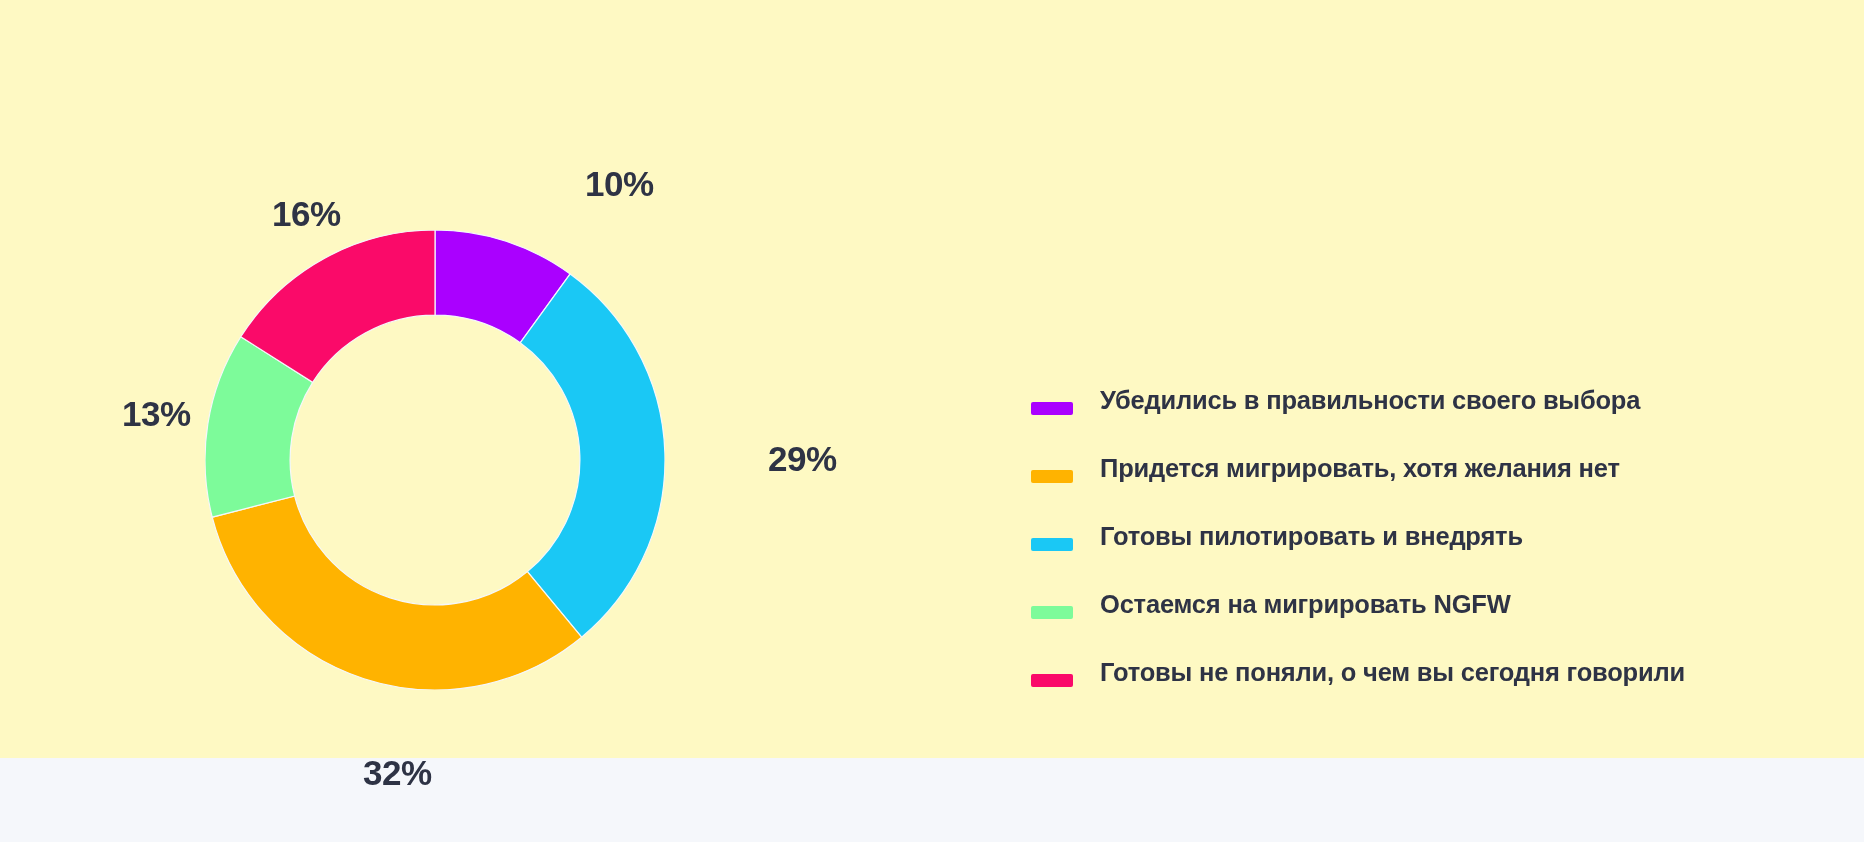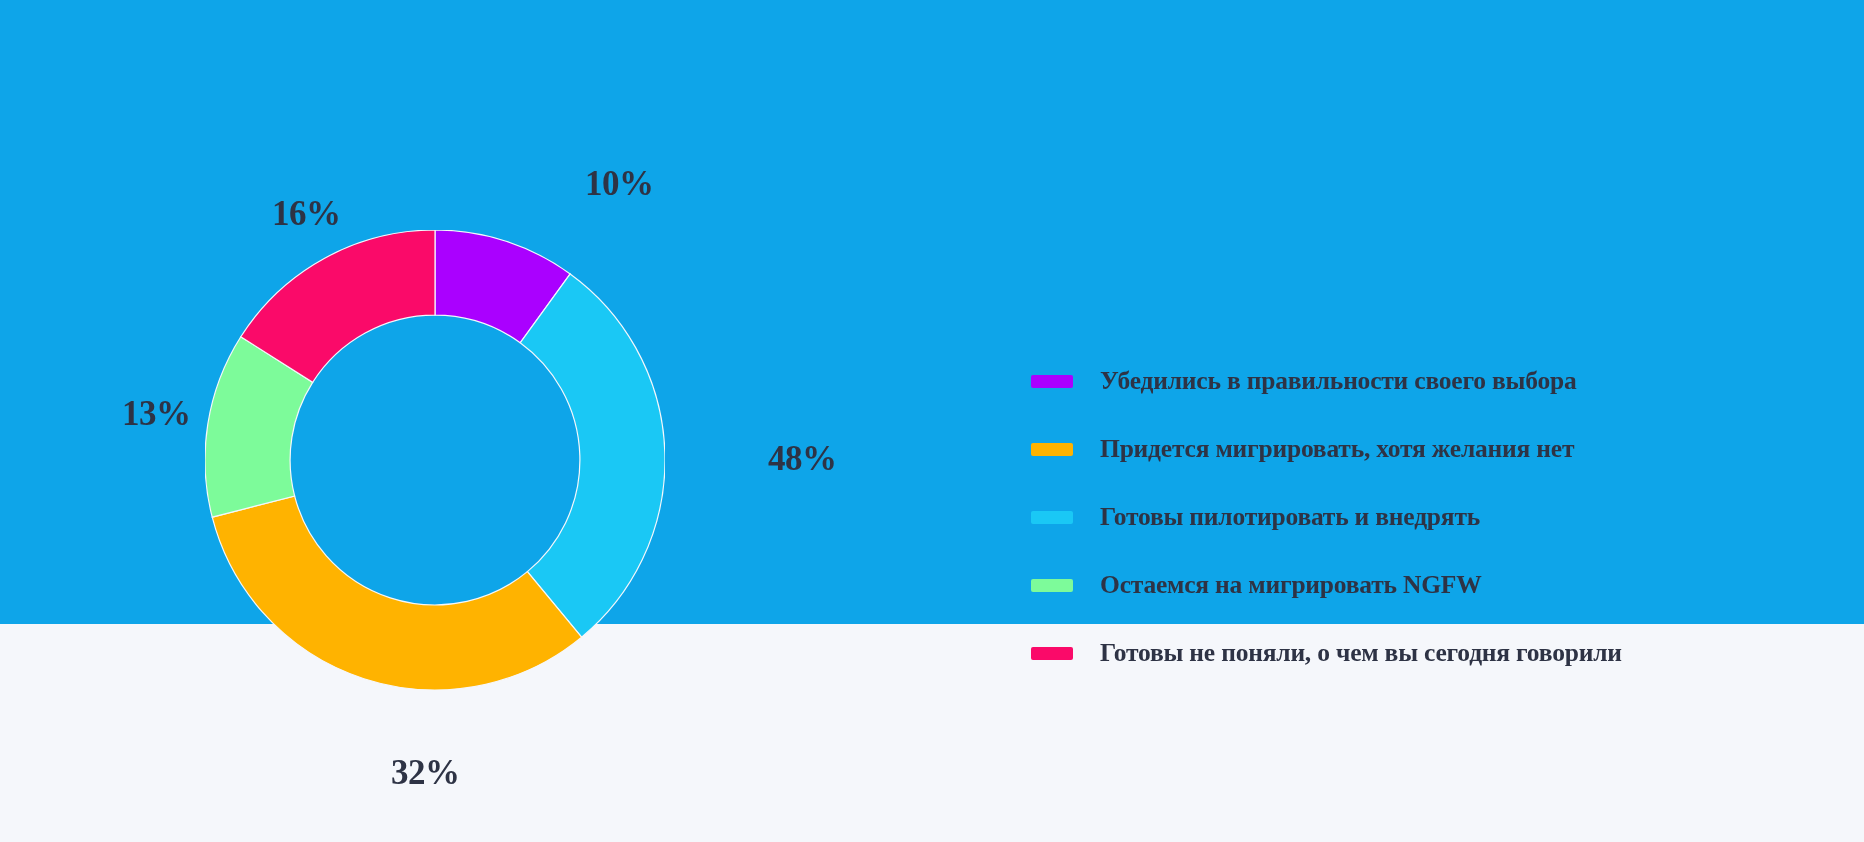--- a/index.html
+++ b/index.html
@@ -12,23 +12,22 @@
 
   body {
     background: #f5f7fb;
     font-family: "Liberation Sans", sans-serif;
     -webkit-font-smoothing: antialiased;
   }
 
   #page {
     position: relative;
     width: 1864px;
-    height: 624px;
-    background: #0ea5e9;
-    font-family: Liberation Serif, serif;
+    height: 758px;
+    background: #fef9c3;
   }
 
   
   #chart-area {
     position: absolute;
     left: 0;
     top: 0;
     width: 900px;
     height: 842px;
   }
@@ -52,35 +51,35 @@
     font-size: 35px;
     font-weight: bold;
     color: #2e3345;
     letter-spacing: -0.5px;
     white-space: nowrap;
     line-height: 1;
   }
 
   #pct-label-0 { left: 585px; top: 166px; }   
   #pct-label-1 { left: 768px; top: 441px; }   
-  #pct-label-2 { left: 363px; top: 755px; margin-left: 28px; }   
+  #pct-label-2 { left: 363px; top: 755px; }   
   #pct-label-3 { left: 122px; top: 396px; }   
   #pct-label-4 { left: 272px; top: 196px; }   
 
   
   #legend {
     position: absolute;
     left: 1031px;
     top: 347px;
     width: 700px;
   }
 
   .legend-row {
     display: flex;
-    align-items: center;
+    align-items: flex-end;
     height: 68px;
   }
 
   .legend-swatch {
     width: 42px;
     height: 13px;
     border-radius: 2px;
     flex: 0 0 auto;
   }
 
@@ -104,21 +103,21 @@
       <g id="donut-slices">
           <path d="M 230 0 A 230 230 0 0 1 365.1906080272688 43.926091293762084 L 315.17008305717934 112.77343751507011 A 144.9 144.9 0 0 0 230 85.1 Z" fill="#aa00ff" class="donut-slice"></path>
           <path d="M 365.1906080272688 43.926091293762084 A 230 230 0 0 1 376.60751764219873 407.21804583843146 L 322.3627361145852 341.6473688782118 A 144.9 144.9 0 0 0 315.17008305717934 112.77343751507011 Z" fill="#1ac8f5" class="donut-slice"></path>
           <path d="M 376.60751764219873 407.21804583843146 A 230 230 0 0 1 7.2258729404149165 287.1986740479168 L 89.65229995246139 266.0351646501876 A 144.9 144.9 0 0 0 322.3627361145852 341.6473688782118 Z" fill="#ffb300" class="donut-slice"></path>
           <path d="M 7.2258729404149165 287.1986740479168 A 230 230 0 0 1 35.804577134536515 106.75983715483082 L 107.656883594758 152.35869740754342 A 144.9 144.9 0 0 0 89.65229995246139 266.0351646501876 Z" fill="#7dfb9a" class="donut-slice"></path>
           <path d="M 35.804577134536515 106.75983715483082 A 230 230 0 0 1 229.99999999999997 0 L 229.99999999999997 85.1 A 144.9 144.9 0 0 0 107.656883594758 152.35869740754342 Z" fill="#fa0a69" class="donut-slice"></path>
         </g>
     </svg>
 
     <div class="pct-label" id="pct-label-0">10%</div>
-    <div class="pct-label" id="pct-label-1">48%</div>
+    <div class="pct-label" id="pct-label-1">29%</div>
     <div class="pct-label" id="pct-label-2">32%</div>
     <div class="pct-label" id="pct-label-3">13%</div>
     <div class="pct-label" id="pct-label-4">16%</div>
 
   </div>
 
   <div id="legend">
 
     <div class="legend-row">
       <span class="legend-swatch" id="legend-swatch-0" style="background: rgb(170, 0, 255);"></span>

